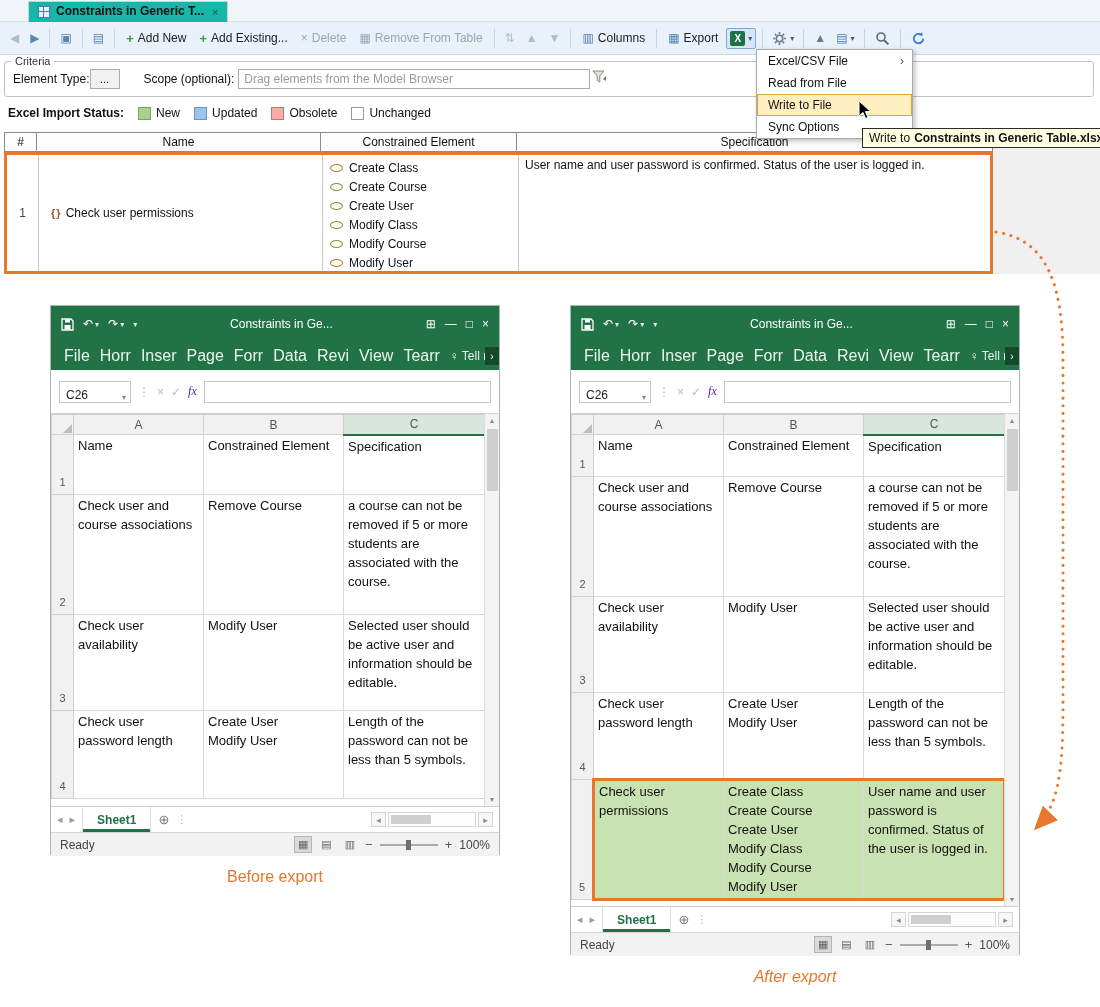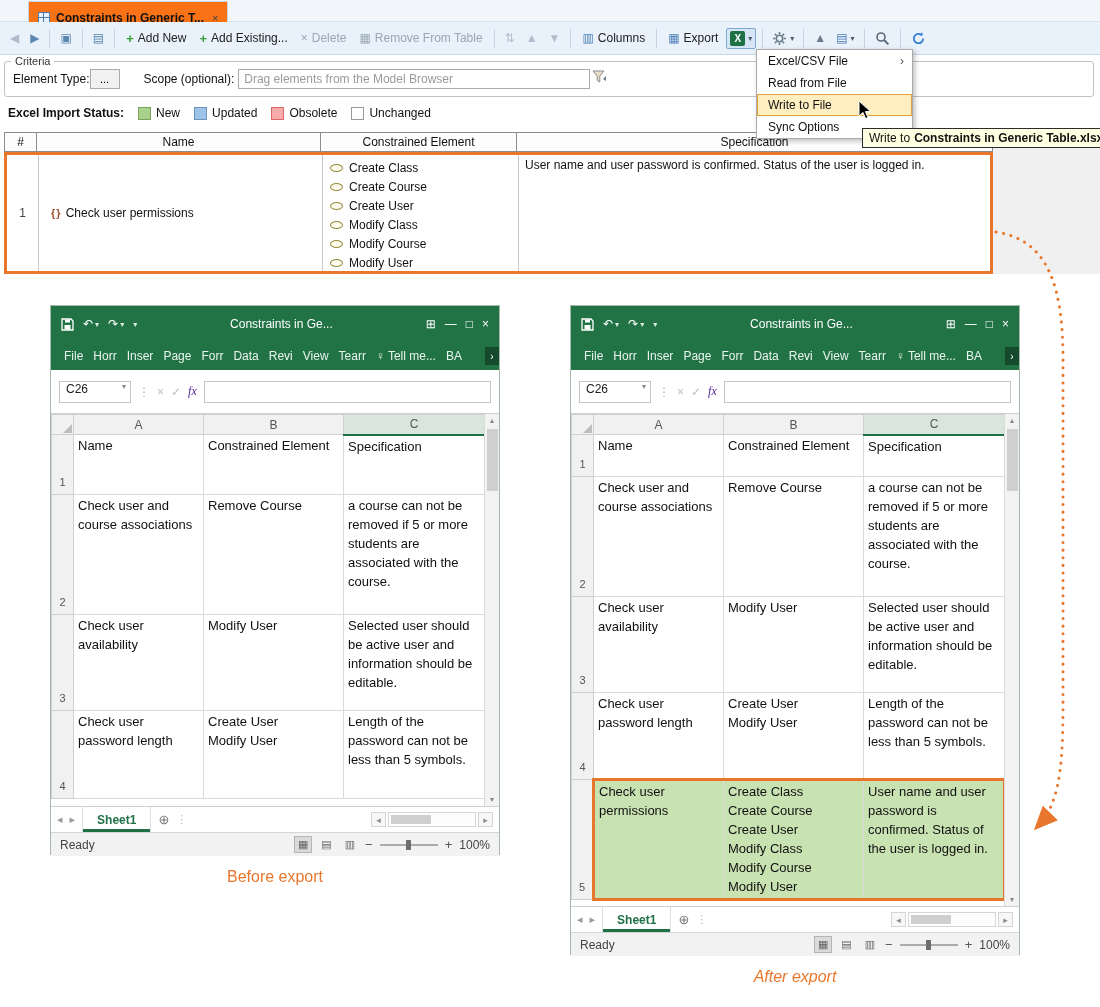--- a/index.html
+++ b/index.html
@@ -6,21 +6,21 @@
   html,body { width:1100px; height:1007px; }
   body {
     position: relative;
     font-family: "Liberation Sans", sans-serif;
     background: #fff;
     overflow: hidden;
     color: #111;
   }
   
   .tabbar { position:absolute; left:0; top:0; width:1100px; height:22px; background:#F2F6FB; border-bottom:1px solid #D9E3EE; }
-  .doc-tab { position:absolute; left:28px; top:1px; height:21px; display:inline-flex; align-items:center; gap:6px; background:#f97316; border:1px solid #C7D3E2; border-bottom:none; padding:16px 9px; font-size:12px; font-weight:bold; }
+  .doc-tab { position:absolute; left:28px; top:1px; height:21px; display:inline-flex; align-items:flex-end; gap:6px; background:#14b8a6; border:1px solid #C7D3E2; border-bottom:none; padding:16px 9px; font-size:12px; font-weight:bold; }
   .tab-grid-icon { width:12px; height:12px; border:1px solid #4A7CB8; position:relative; background:#E8F1FB; }
   .tab-grid-icon::before { content:""; position:absolute; left:0; right:0; top:4px; border-top:1px solid #4A7CB8; }
   .tab-grid-icon::after { content:""; position:absolute; top:0; bottom:0; left:4px; border-left:1px solid #4A7CB8; }
   .tab-close { font-weight:normal; color:#444; font-size:11px; margin-left:2px; cursor:default; }
   
   .toolbar { position:absolute; left:0; top:22px; width:1100px; height:33px; background:#E9F1FA; border-bottom:1px solid #C9D8E6; display:flex; align-items:center; padding:0 6px; gap:3px; font-size:12px; }
   .ticon { color:#5B87B0; font-size:12px; padding:2px 4px; }
   .ticon.dim { color:#AEBCCB; }
   .vsep { width:1px; height:19px; background:#C6D5E3; margin:0 3px; }
   .tbtn { display:inline-flex; align-items:center; gap:4px; padding:3px 5px; color:#222; white-space:nowrap; }
@@ -77,25 +77,25 @@
   .xl { position:absolute; width:450px; background:#fff; border:1px solid #A8B8AE; font-size:12px; }
   #xl-before { left:50px; top:305px; height:550px; }
   #xl-after  { left:570px; top:305px; height:650px; }
   .xl-title { height:36px; background:#217346; color:#fff; display:flex; align-items:center; padding:0 10px; gap:9px; }
   .xl-title .sp { flex:1; }
   .xl-title .ttl { font-size:12px; white-space:nowrap; }
   .xl-title .wic { font-size:12px; }
   .qat { font-size:12px; display:inline-flex; align-items:center; gap:2px; }
   .qat .caret { color:#DFEDE5; }
   .xl-ribbon { height:28px; background:#217346; display:flex; align-items:center; color:#EAF4EE; padding:0 20px 0 8px; position:relative; white-space:nowrap; overflow:hidden; }
-  .rtab { padding:0 5px; font-size:12px; }
+  .rtab { padding:0 5px; font-size:16px; }
   .tellme { display:inline-flex; align-items:center; gap:3px; padding:0 5px; }
   .roverflow { position:absolute; right:0; top:5px; width:14px; height:18px; background:#14492C; color:#fff; display:flex; align-items:center; justify-content:center; font-size:10px; }
   .xl-formula { height:44px; display:flex; align-items:center; gap:7px; padding:0 8px; border-bottom:1px solid #D0D0D0; background:#fff; }
-  .namebox { width:72px; height:22px; border:1px solid #C6C6C6; display:flex; align-items:flex-start; padding:0 4px 0 6px; color:#222; }
+  .namebox { width:72px; height:22px; border:1px solid #C6C6C6; display:flex; align-items:flex-end; padding:0 4px 0 6px; color:#222; }
   .namebox .sp { flex:1; }
   .namebox .caret { color:#888; }
   .fdots { color:#B4B4B4; }
   .fbtn { color:#BDBDBD; font-size:12px; }
   .fx { font-style:italic; font-family:"Liberation Serif", serif; color:#4c1d95; }
   .finput { flex:1; height:22px; border:1px solid #C6C6C6; }
   .xl-grid { position:relative; }
   #xl-before .xl-grid { height:392px; }
   #xl-after  .xl-grid { height:492px; }
   table.sheet { border-collapse:collapse; table-layout:fixed; width:433px; font-size:13px; }

